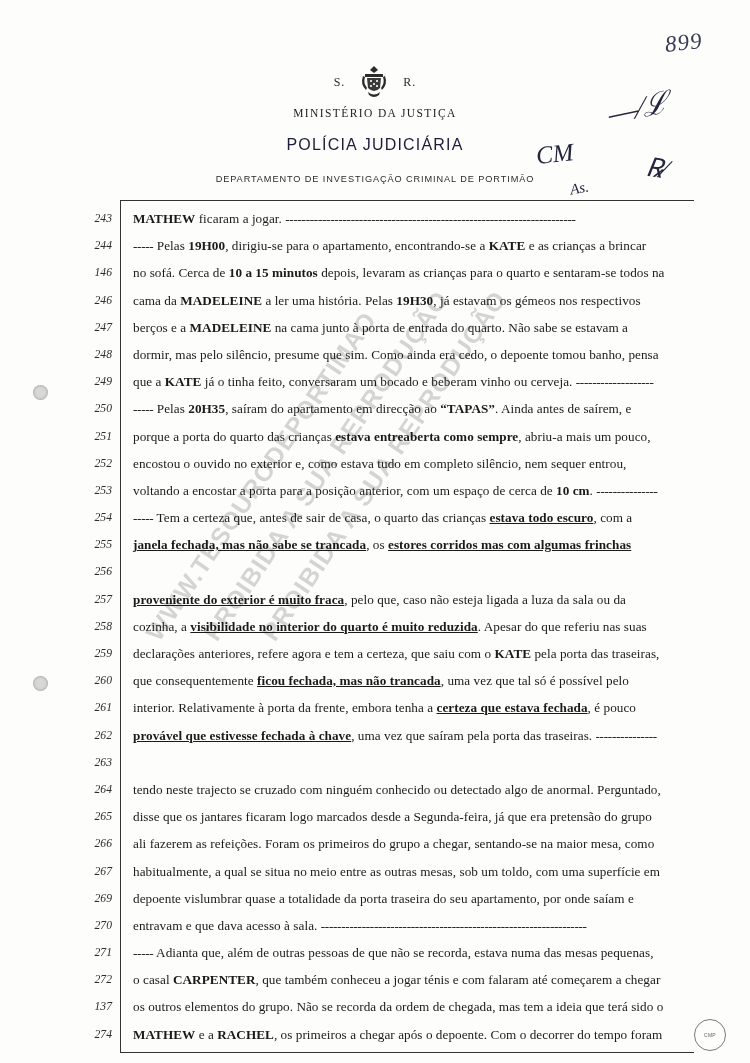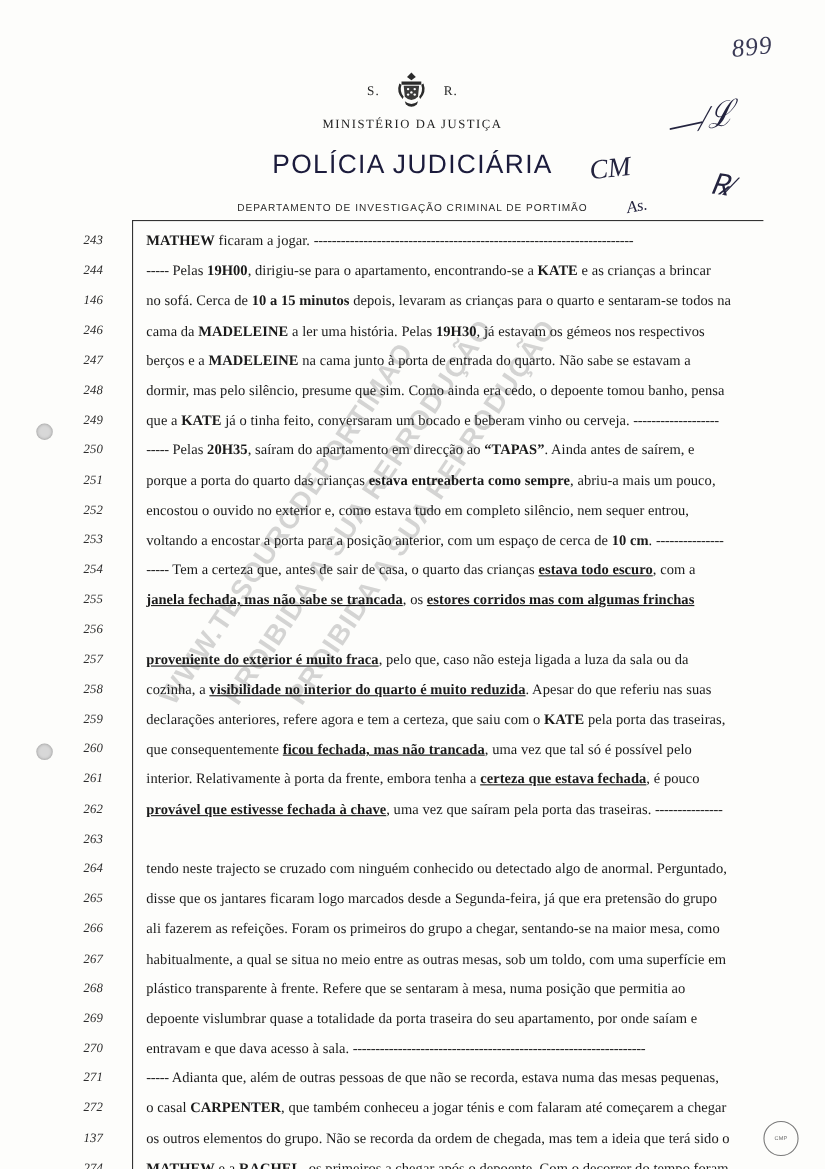--- a/index.html
+++ b/index.html
@@ -56,21 +56,21 @@
   .crest svg { display: block; }
   .ministry {
     margin-top: 5px;
     font-size: 11.5px;
     letter-spacing: 1.4px;
     color: #222;
   }
   .pj-title {
     margin-top: 17px;
     font-family: "Liberation Sans", sans-serif;
-    font-size: 24px;
+    font-size: 16px;
     letter-spacing: 1.2px;
     color: #1c1c3c;
   }
   .dept {
     margin-top: 20px;
     font-family: "Liberation Sans", sans-serif;
     font-size: 9.2px;
     letter-spacing: 0.9px;
     color: #2b2b2b;
   }
@@ -105,20 +105,21 @@
     line-height: 27.2px;
     height: 27.2px;
     white-space: nowrap;
     overflow: visible;
     letter-spacing: 0.05px;
   }
   .lineno {
     position: absolute;
     left: -57px;
     width: 36px;
+    text-align: right;
     font-size: 11.6px;
     font-family: "Liberation Serif", serif;
     color: #2c2c2c;
     font-style: italic;
   }
   b { font-weight: bold; }
   u { text-decoration: underline; }
   .dashes { letter-spacing: -0.3px; }
   
   .watermark {
@@ -241,21 +242,20 @@
         <div class="line"><span class="lineno">258</span><span class="linetext">cozinha, a <b><u>visibilidade no interior do quarto é muito reduzida</u></b>. Apesar do que referiu nas suas</span></div>
         <div class="line"><span class="lineno">259</span><span class="linetext">declarações anteriores, refere agora e tem a certeza, que saiu com o <b>KATE</b> pela porta das traseiras,</span></div>
         <div class="line"><span class="lineno">260</span><span class="linetext">que consequentemente <b><u>ficou fechada, mas não trancada</u></b>, uma vez que tal só é possível pelo</span></div>
         <div class="line"><span class="lineno">261</span><span class="linetext">interior. Relativamente à porta da frente, embora tenha a <b><u>certeza que estava fechada</u></b>, é pouco</span></div>
         <div class="line"><span class="lineno">262</span><span class="linetext"><b><u>provável que estivesse fechada à chave</u></b>, uma vez que saíram pela porta das traseiras. <span class="dashes">---------------</span></span></div>
         <div class="line"><span class="lineno">263</span></div>
         <div class="line"><span class="lineno">264</span><span class="linetext">tendo neste trajecto se cruzado com ninguém conhecido ou detectado algo de anormal. Perguntado,</span></div>
         <div class="line"><span class="lineno">265</span><span class="linetext">disse que os jantares ficaram logo marcados desde a Segunda-feira, já que era pretensão do grupo</span></div>
         <div class="line"><span class="lineno">266</span><span class="linetext">ali fazerem as refeições. Foram os primeiros do grupo a chegar, sentando-se na maior mesa, como</span></div>
         <div class="line"><span class="lineno">267</span><span class="linetext">habitualmente, a qual se situa no meio entre as outras mesas, sob um toldo, com uma superfície em</span></div>
-        <div class="line"><span class="lineno">268</span><span class="linetext">plástico transparente à frente. Refere que se sentaram à mesa, numa posição que permitia ao</span></div>
         <div class="line"><span class="lineno">269</span><span class="linetext">depoente vislumbrar quase a totalidade da porta traseira do seu apartamento, por onde saíam e</span></div>
         <div class="line"><span class="lineno">270</span><span class="linetext">entravam e que dava acesso à sala. <span class="dashes">-----------------------------------------------------------------</span></span></div>
         <div class="line"><span class="lineno">271</span><span class="linetext"><span class="dashes">-----</span> Adianta que, além de outras pessoas de que não se recorda, estava numa das mesas pequenas,</span></div>
         <div class="line"><span class="lineno">272</span><span class="linetext">o casal <b>CARPENTER</b>, que também conheceu a jogar ténis e com falaram até começarem a chegar</span></div>
         <div class="line"><span class="lineno">137</span><span class="linetext">os outros elementos do grupo. Não se recorda da ordem de chegada, mas tem a ideia que terá sido o</span></div>
         <div class="line"><span class="lineno">274</span><span class="linetext"><b>MATHEW</b> e a <b>RACHEL</b>, os primeiros a chegar após o depoente. Com o decorrer do tempo foram</span></div>
       </div>
   </div>
 
   <div class="bottom-stamp">CMP</div>

